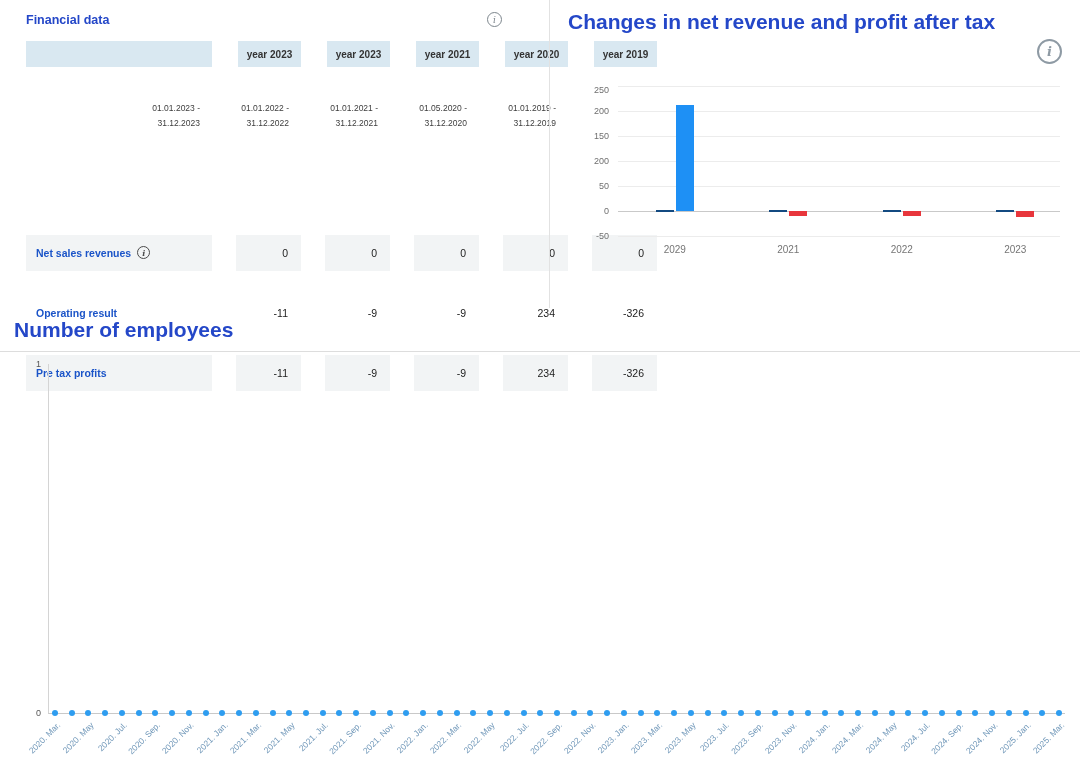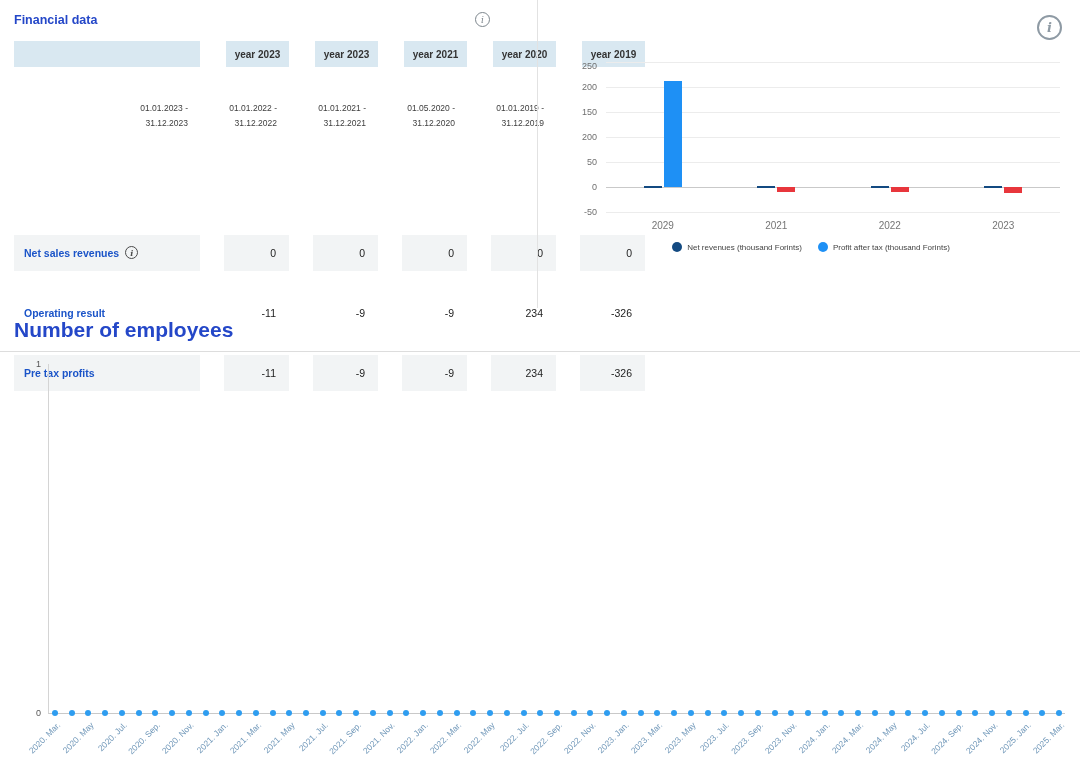--- a/index.html
+++ b/index.html
@@ -1,20 +1,20 @@
 <!DOCTYPE html>
 <html><head>
 <meta charset="utf-8">
 <style>
   * { box-sizing: border-box; margin: 0; padding: 0; }
   html, body { width: 1080px; height: 784px; background: #fff; overflow: hidden; }
   body { font-family: "Liberation Sans", sans-serif; position: relative; }
 
   .top { display: flex; height: 308px; }
-  .left-panel { width: 537px; padding: 12px 12px 0 14px; }
+  .left-panel { width: 537px; padding: 12px 12px 0 14px; margin-left: 12px; }
   .right-panel { flex: 1; border-left: 1px solid #e2e2e2; padding: 10px 14px 0 18px; }
 
   .fin-head { display: flex; justify-content: space-between; align-items: center; padding-right: 35px; }
   .fin-title { font-size: 12.5px; font-weight: bold; color: #2447c8; }
 
   .info { border-radius: 50%; border: 1px solid currentColor; display: inline-flex;
           align-items: center; justify-content: center; font-family: "DejaVu Serif", serif;
           font-style: italic; cursor: pointer; flex: none; }
   .info-sm { width: 15px; height: 15px; font-size: 9px; color: #7d868d; }
   .info-row { width: 13px; height: 13px; font-size: 8px; color: #4a4a4a; }
@@ -126,20 +126,21 @@
       </div>
       <div class="fr-val bg-g">-11</div>
       <div class="fr-val bg-g">-9</div>
       <div class="fr-val bg-g">-9</div>
       <div class="fr-val bg-g">234</div>
       <div class="fr-val bg-g">-326</div>
     </div>
   </div>
 
   <div class="right-panel">
+    <div class="section-title">Changes in net revenue and profit after tax</div>
     <div class="rev-info-row">
       <span class="info info-lg">i</span>
     </div>
     <div class="rev-plot">
         <div class="rev-grid" style="top: 0px;"></div>
         <div class="rev-ytick" style="top: 4px;">250</div>
         <div class="rev-grid" style="top: 25px;"></div>
         <div class="rev-ytick" style="top: 25px;">200</div>
         <div class="rev-grid" style="top: 50px;"></div>
         <div class="rev-ytick" style="top: 50px;">150</div>
@@ -157,30 +158,20 @@
         <div class="rev-bar" style="width: 18px; left: 151.25px; top: 124px; height: 2px; background: rgb(19, 74, 129);"></div>
         <div class="rev-bar" style="width: 18px; left: 171.25px; top: 125px; height: 4.5px; background: rgb(232, 54, 60);"></div>
         <div class="rev-xtick" style="left: 170.25px;">2021</div>
         <div class="rev-bar" style="width: 18px; left: 264.75px; top: 124px; height: 2px; background: rgb(19, 74, 129);"></div>
         <div class="rev-bar" style="width: 18px; left: 284.75px; top: 125px; height: 4.5px; background: rgb(232, 54, 60);"></div>
         <div class="rev-xtick" style="left: 283.75px;">2022</div>
         <div class="rev-bar" style="width: 18px; left: 378.25px; top: 124px; height: 2px; background: rgb(19, 74, 129);"></div>
         <div class="rev-bar" style="width: 18px; left: 398.25px; top: 125px; height: 5.5px; background: rgb(232, 54, 60);"></div>
         <div class="rev-xtick" style="left: 397.25px;">2023</div>
       </div>
-    <div class="rev-legend">
-      <div class="legend-item">
-        <span class="dot" style="background: rgb(19, 74, 129);"></span>
-        <span>Net revenues (thousand Forints)</span>
-      </div>
-      <div class="legend-item">
-        <span class="dot" style="background: rgb(30, 144, 245);"></span>
-        <span>Profit after tax (thousand Forints)</span>
-      </div>
-    </div>
   </div>
 </div>
 
 <div class="bottom">
   <div class="section-title emp-title">Number of employees</div>
   <div class="hr"></div>
   <div class="emp-plot">
     <div class="emp-ylab" style="top:0">1</div>
     <div class="emp-ylab" style="top:100%">0</div>
   <div class="emp-dot" style="left: 6px; top: 349px; background: rgb(46, 157, 240);"></div>

